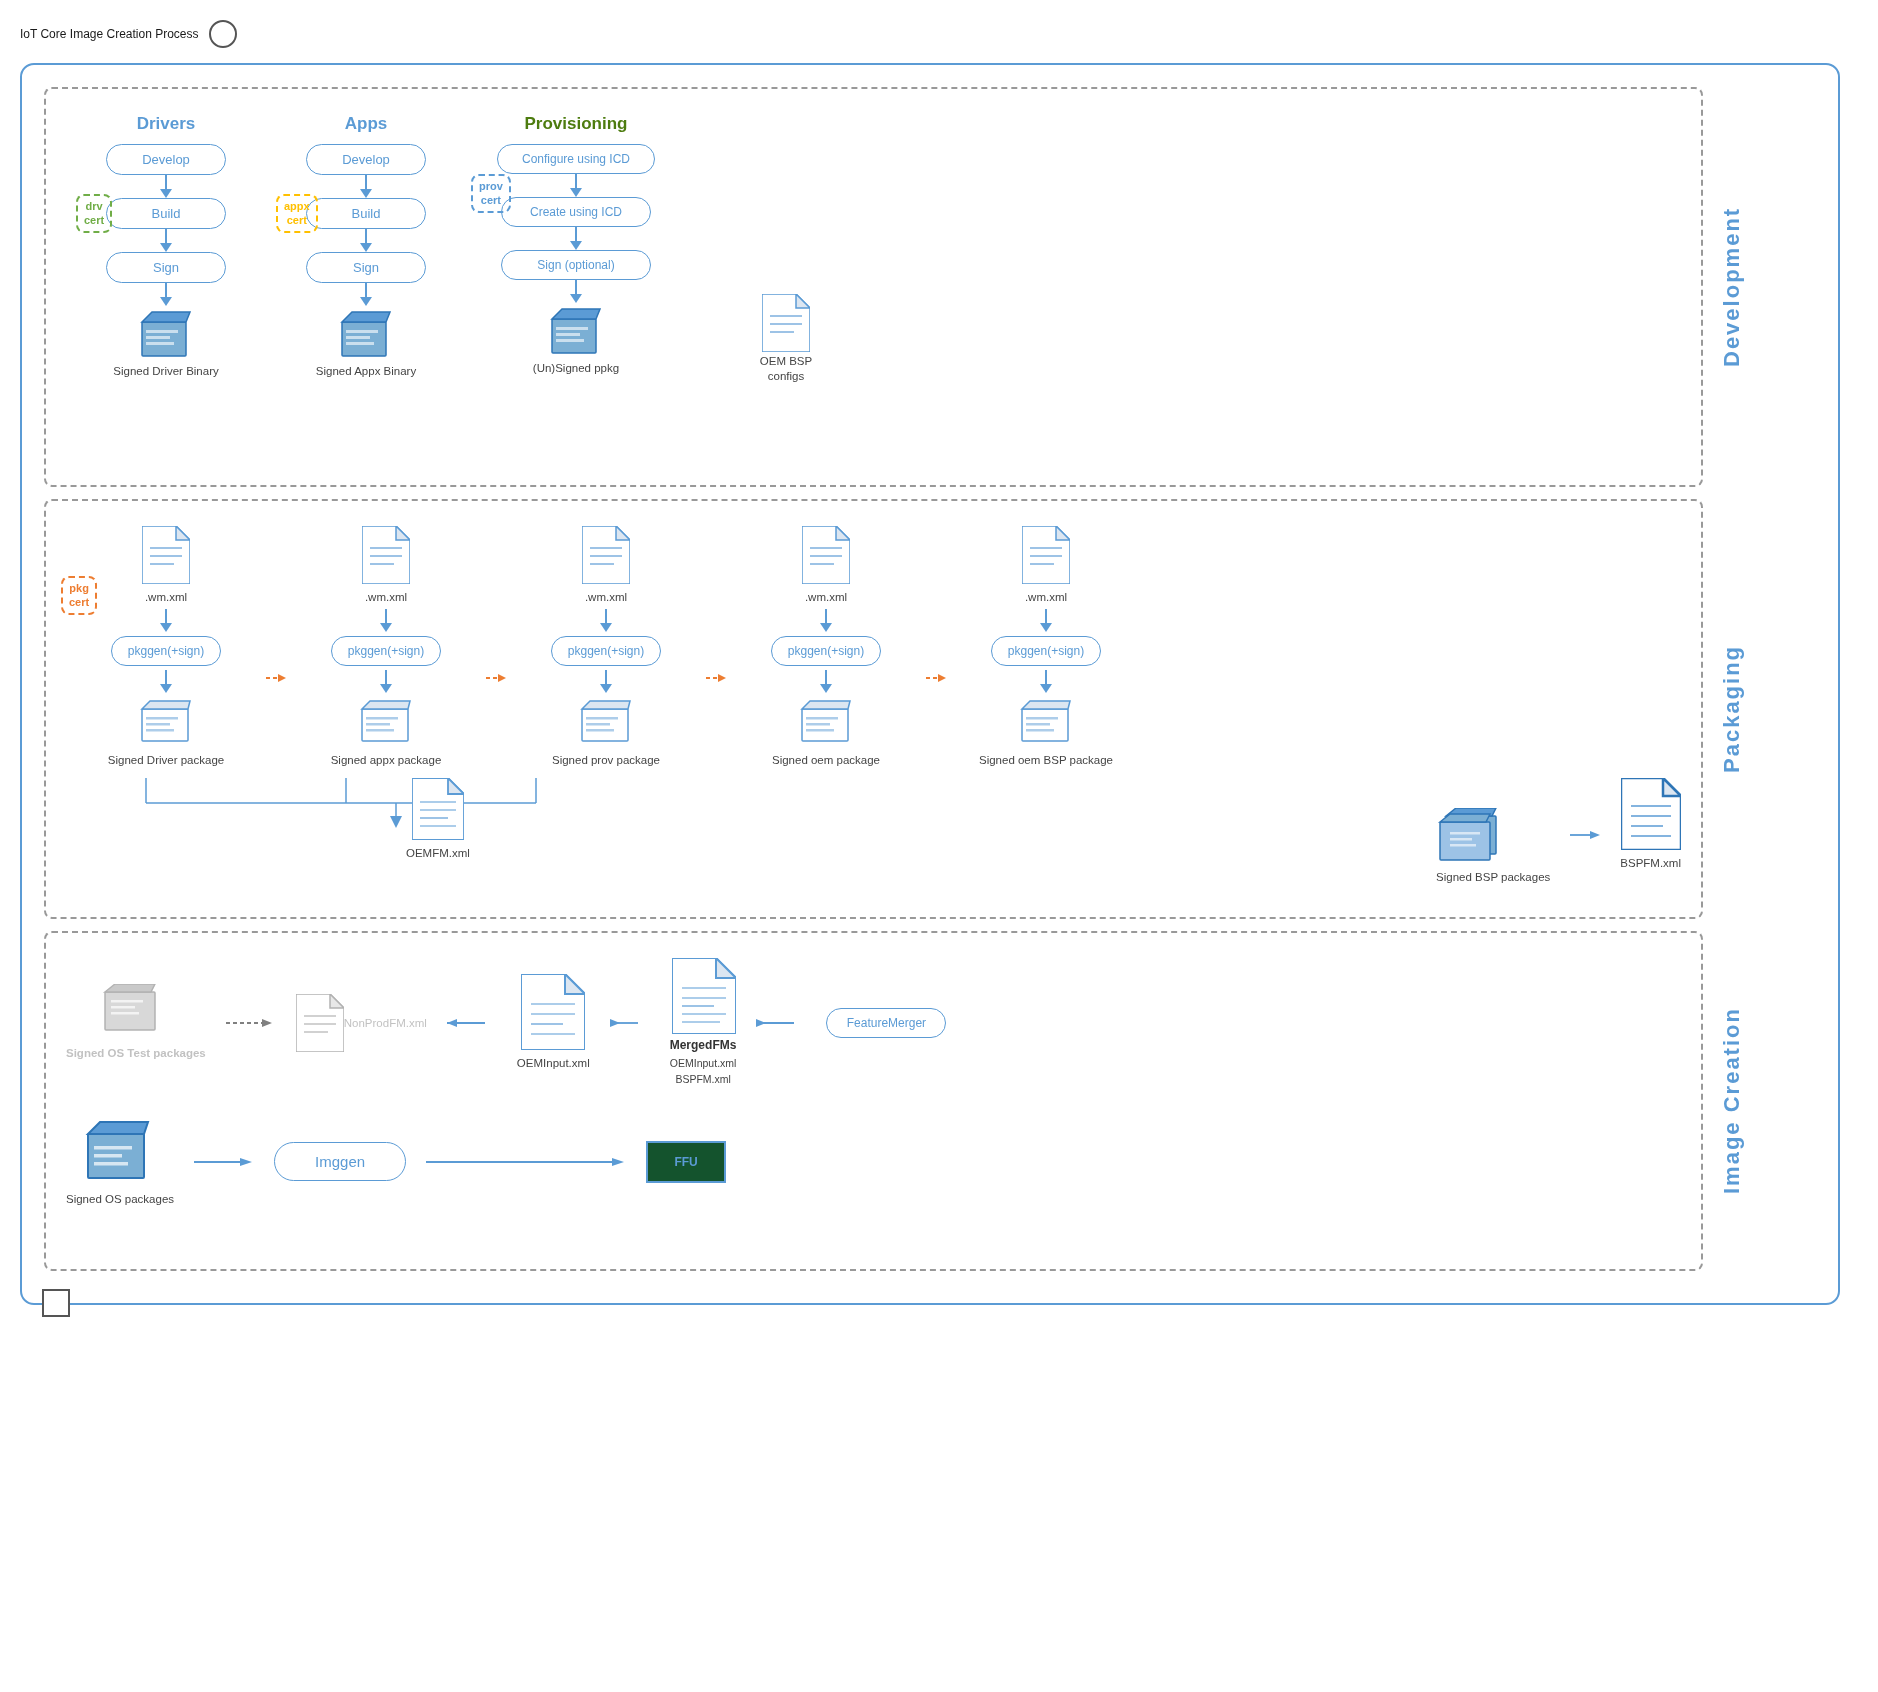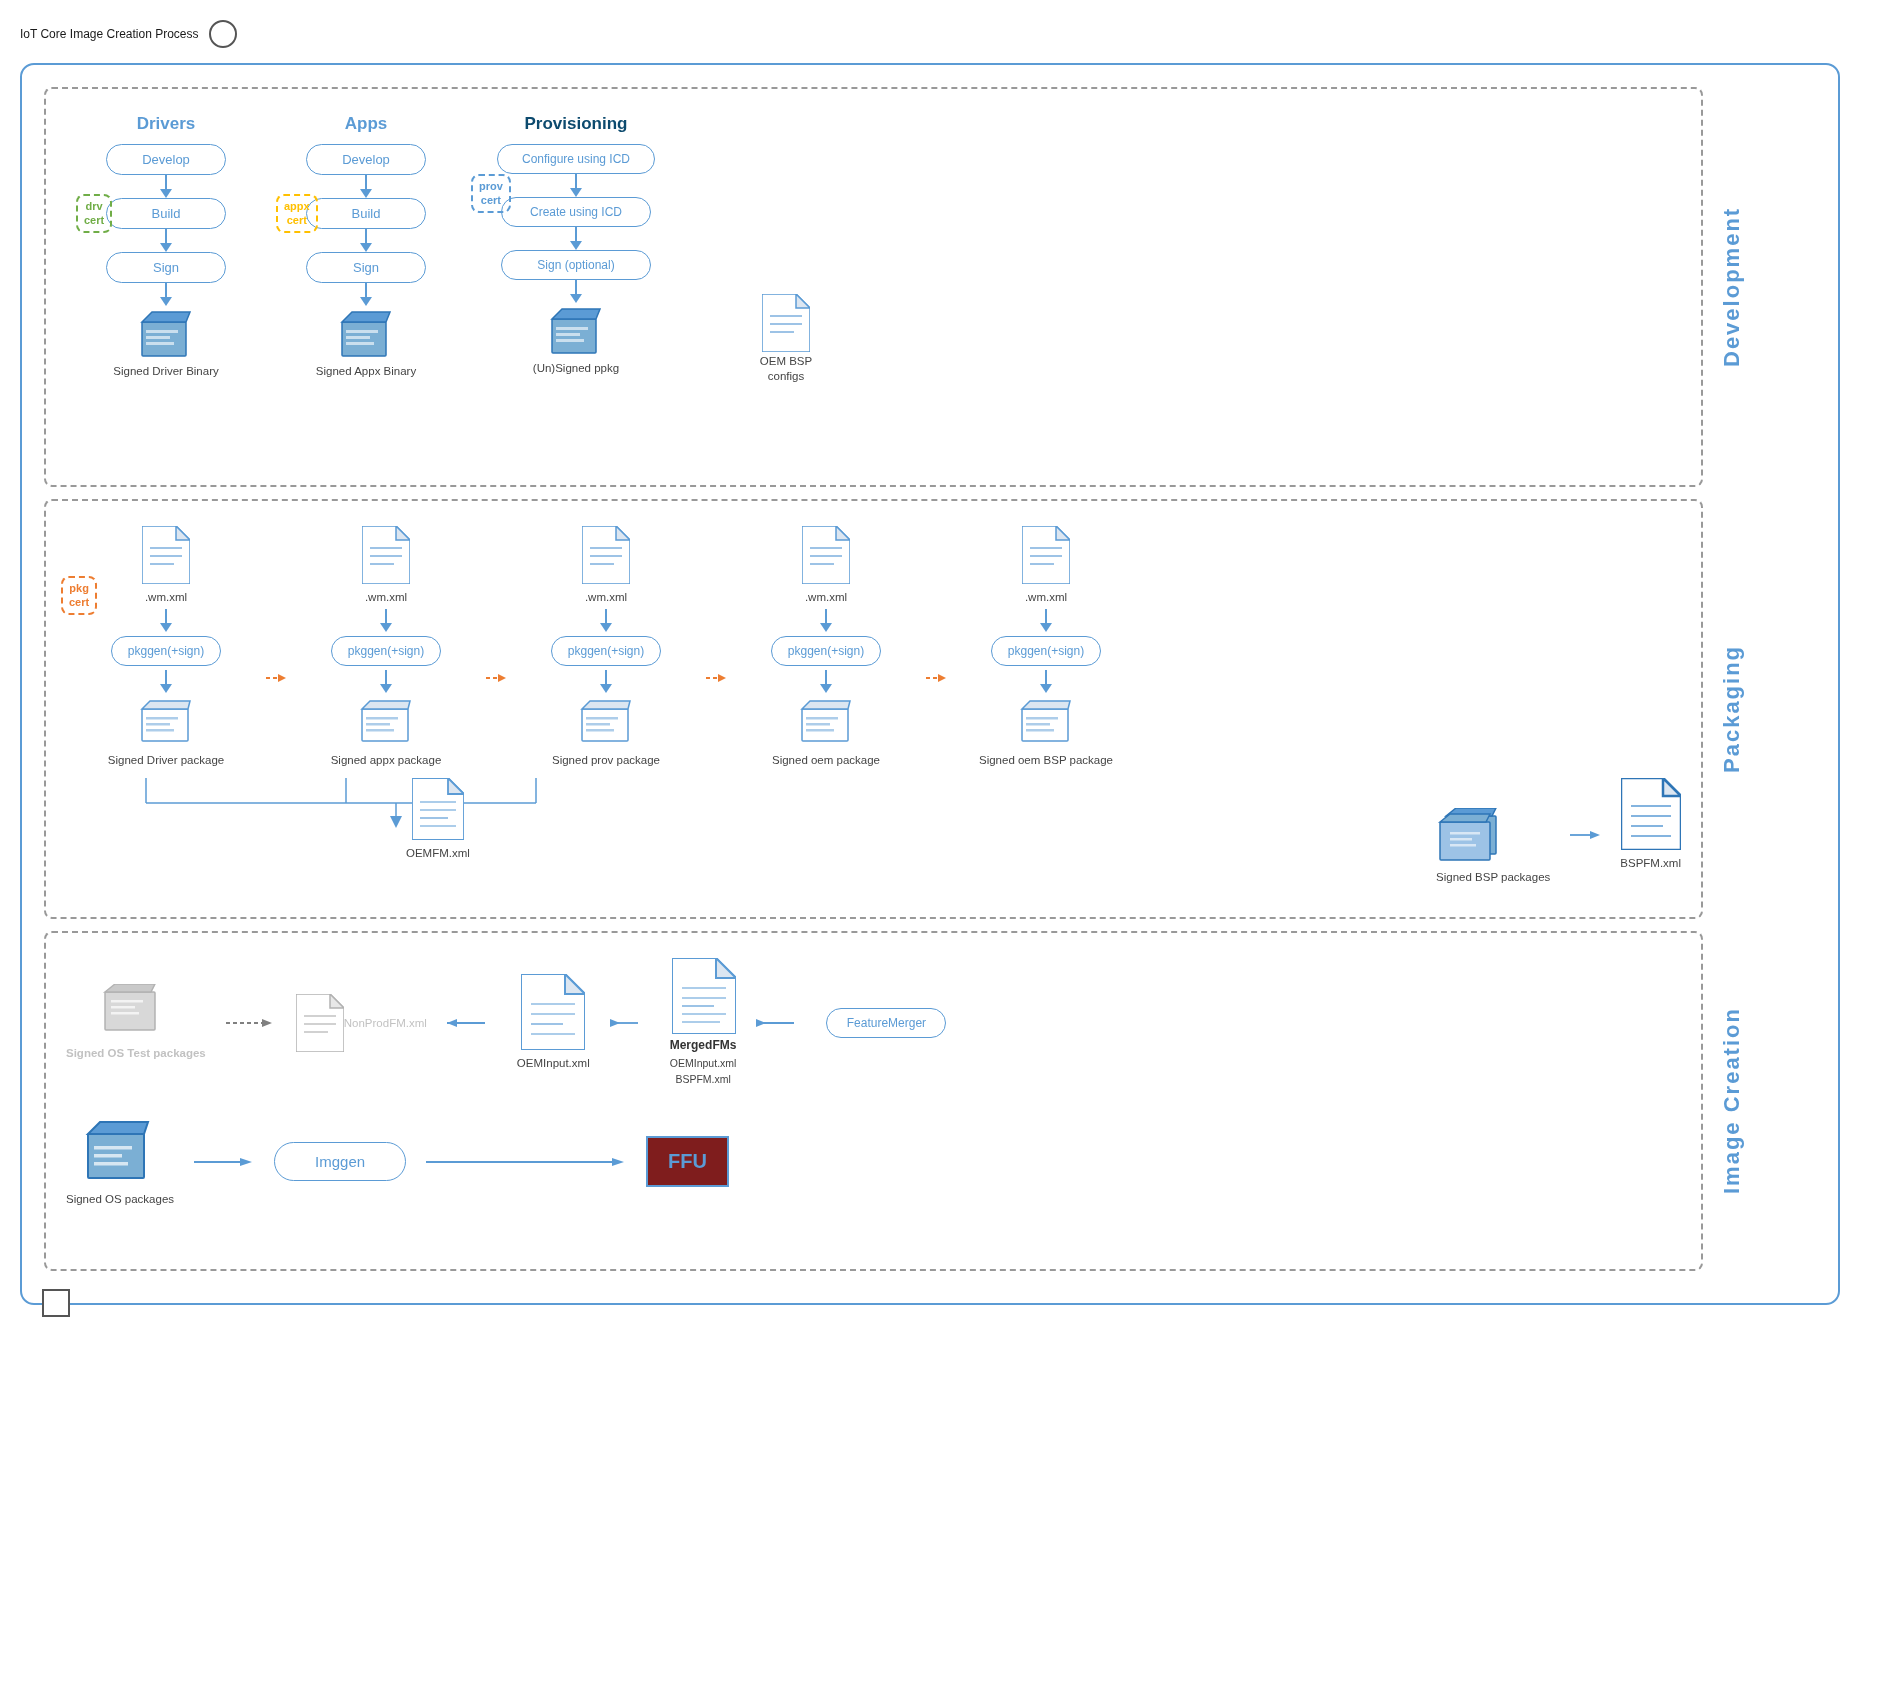--- a/index.html
+++ b/index.html
@@ -61,23 +61,23 @@
       font-size: 12px;
       text-align: center;
       min-width: 110px;
       white-space: nowrap;
     }
 
     
     .ffu-box {
       border: 2px solid #5b9bd5;
       padding: 12px 20px;
-      background: #7f1d1d;
+      background: #14532d;
       color: #5b9bd5;
-      font-size: 20px;
+      font-size: 12px;
       font-weight: 600;
       min-width: 80px;
       text-align: center;
     }
 
     
     .feature-merger-box {
       border: 1.5px solid #5b9bd5;
       border-radius: 20px;
       padding: 7px 16px;
@@ -202,21 +202,21 @@
             <polygon points="8,16 18,6 56,6 52,16" fill="#5b9bd5" stroke="#2e75b6" stroke-width="1.5"></polygon>
             <rect x="12" y="24" width="32" height="3" fill="#fff" opacity="0.6"></rect>
             <rect x="12" y="30" width="24" height="3" fill="#fff" opacity="0.6"></rect>
             <rect x="12" y="36" width="28" height="3" fill="#fff" opacity="0.6"></rect>
           </svg>
           <div class="label-text">Signed Appx Binary</div>
         </div>
 
         <div style="width:220px; display:flex; flex-direction:column; align-items:center; gap:0; position:relative;">
           <div style="position:absolute; left:5px; top:60px; border:2px dashed #5b9bd5; border-radius:8px; padding:3px 6px; font-size:11px; font-weight:700; color:#5b9bd5; text-align:center; line-height:1.3;">prov<br>cert</div>
-          <div style="font-size:17px; font-weight:600; color:#0c4a6e; margin-bottom:10px;">Provisioning</div>
+          <div style="font-size:17px; font-weight:600; color:#4d7c0f; margin-bottom:10px;">Provisioning</div>
           <div class="step-box" style="min-width:150px; font-size:12px;">Configure using ICD</div>
           <div class="v-arrow">
               <div class="v-line"></div>
               <div class="v-head"></div>
             </div>
           <div class="step-box" style="min-width:150px; font-size:12px;">Create using ICD</div>
           <div class="v-arrow">
               <div class="v-line"></div>
               <div class="v-head"></div>
             </div>

